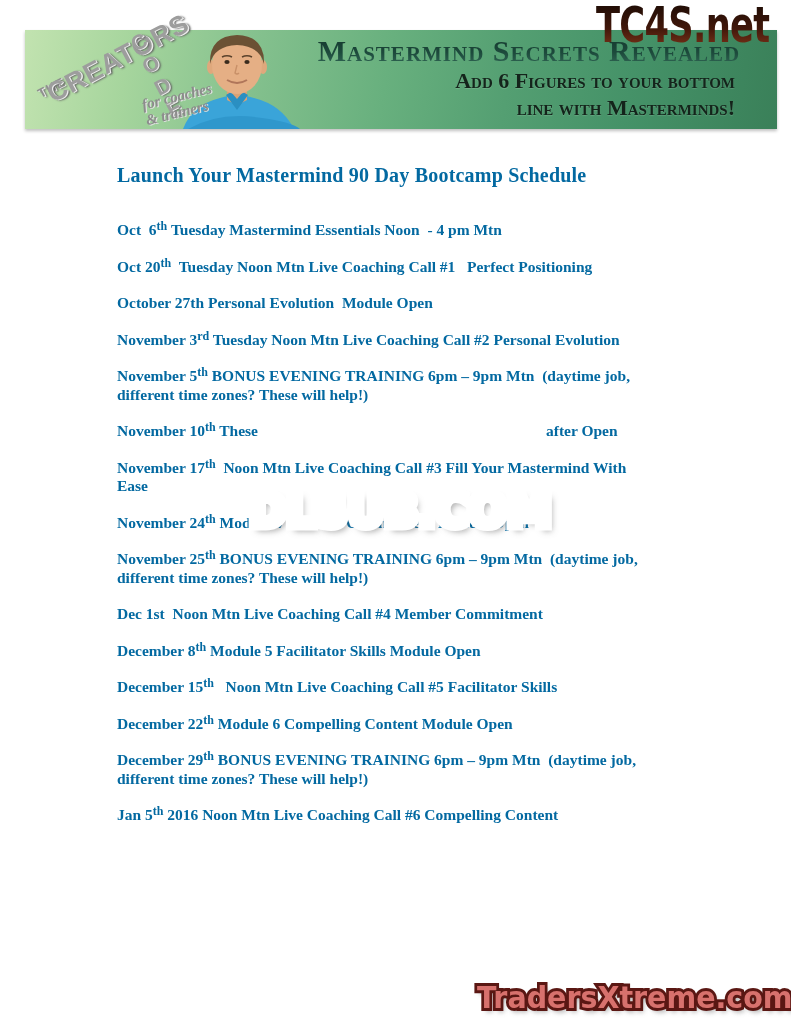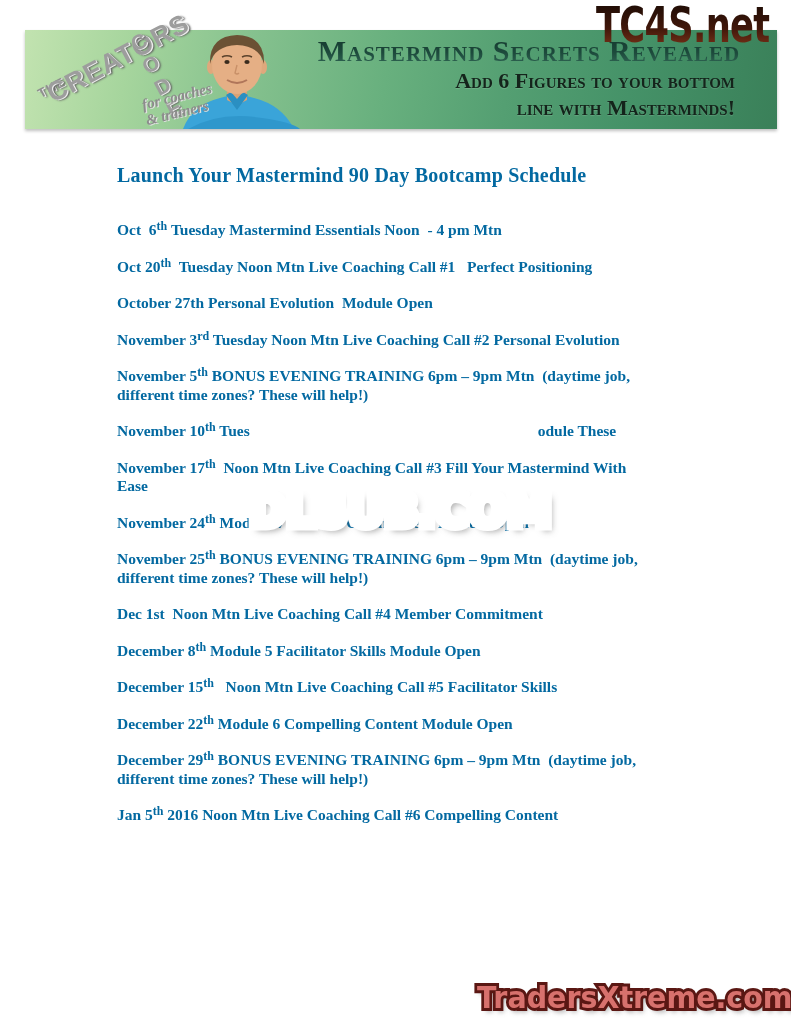--- a/index.html
+++ b/index.html
@@ -103,21 +103,21 @@
 
   <div class="content">
     <h1 class="doc-title">Launch Your Mastermind 90 Day Bootcamp Schedule</h1>
     <div id="schedule-list">
         <p class="entry"><span>Oct  6</span><sup>th</sup><span> Tuesday Mastermind Essentials Noon  - 4 pm Mtn</span></p>
         <p class="entry"><span>Oct 20</span><sup>th</sup><span>  Tuesday Noon Mtn Live Coaching Call #1   Perfect Positioning</span></p>
         <p class="entry"><span>October 27th Personal Evolution  Module Open</span></p>
         <p class="entry"><span>November 3</span><sup>rd</sup><span> Tuesday Noon Mtn Live Coaching Call #2 Personal Evolution</span></p>
         <p class="entry"><span>November 5</span><sup>th</sup><span> BONUS EVENING TRAINING 6pm – 9pm Mtn  (daytime job,</span>
 different time zones? These will help!)</p>
-        <p class="entry"><span>November 10</span><sup>th</sup><span> Tues</span><span class="gap" style="width: 288px;"></span><span>odule These</span></p>
+        <p class="entry"><span>November 10</span><sup>th</sup><span> These</span><span class="gap" style="width: 288px;"></span><span>after Open</span></p>
         <p class="entry"><span>November 17</span><sup>th</sup><span>  Noon Mtn Live Coaching Call #3 Fill Your Mastermind With</span>
 Ease</p>
         <p class="entry"><span>November 24</span><sup>th</sup><span> Module 4 Member Commitment Module Open</span></p>
         <p class="entry"><span>November 25</span><sup>th</sup><span> BONUS EVENING TRAINING 6pm – 9pm Mtn  (daytime job,</span>
 different time zones? These will help!)</p>
         <p class="entry"><span>Dec 1st  Noon Mtn Live Coaching Call #4 Member Commitment</span></p>
         <p class="entry"><span>December 8</span><sup>th</sup><span> Module 5 Facilitator Skills Module Open</span></p>
         <p class="entry"><span>December 15</span><sup>th</sup><span>   Noon Mtn Live Coaching Call #5 Facilitator Skills</span></p>
         <p class="entry"><span>December 22</span><sup>th</sup><span> Module 6 Compelling Content Module Open</span></p>
         <p class="entry"><span>December 29</span><sup>th</sup><span> BONUS EVENING TRAINING 6pm – 9pm Mtn  (daytime job,</span>

